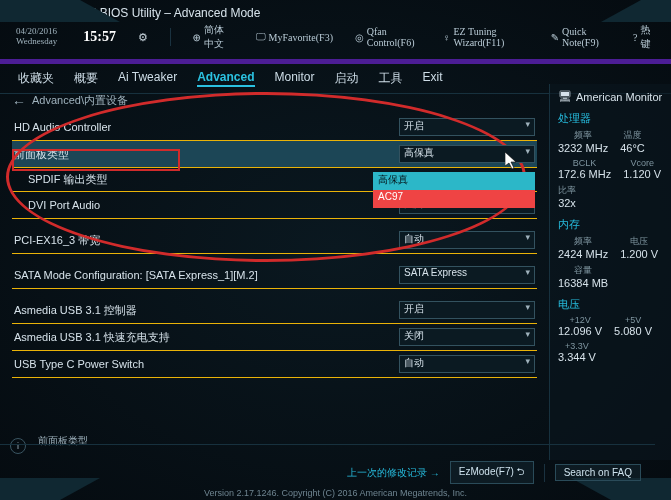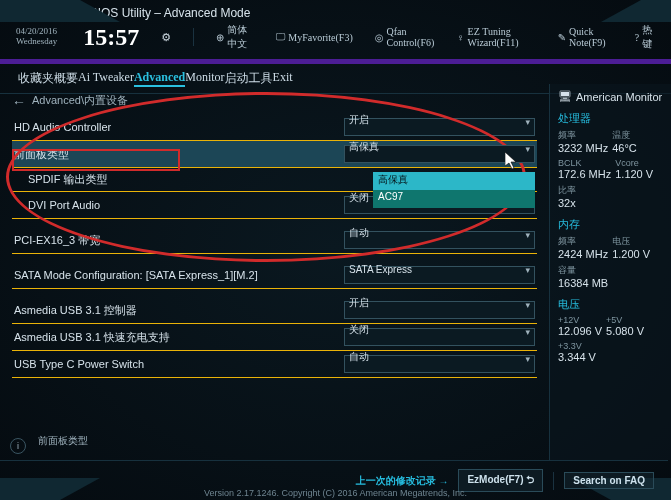--- a/index.html
+++ b/index.html
@@ -15,39 +15,38 @@
   
   .corner {
     position: absolute; pointer-events: none;
   }
   .corner.tl { top:0; left:0; border-bottom:22px solid #102832; border-right:40px solid transparent; width:120px; height:0;}
   .corner.tr { top:0; right:0; border-bottom:22px solid #102832; border-left:40px solid transparent; width:70px; height:0;}
   .corner.br { bottom:0; right:0; border-top:22px solid #102832; border-left:40px solid transparent; width:100px; height:0;}
   .corner.bl { bottom:0; left:0; border-top:22px solid #102832; border-right:40px solid transparent; width:100px; height:0;}
 
   .header {
-    display:flex; align-items:center; padding:4px 16px 0 16px;
+    display:flex; align-items:center; gap:10px; padding:4px 16px 0 16px;
   }
   .brand { font-weight:bold; font-size:15px; letter-spacing:2px; color:#fff;}
   .title { font-size:12px; color:#d6e2ea; }
   .topbar {
     display:flex; align-items:center; gap:22px; padding:2px 16px 8px 16px;
     border-bottom:5px solid #4c1d95;
     font-family:Liberation Serif, serif;
   }
   .datetime { font-size:9px; line-height:1.1; color:#9fb2bd;}
-  .clock { font-size:24px; font-weight:bold; color:#fff; margin-left:4px;}
+  .clock { font-size:14px; font-weight:bold; color:#fff; margin-left:4px;}
   .tool { font-size:10px; color:#b9cbd6; display:flex; align-items:center; gap:3px; cursor:pointer;}
   .hotkey-hot { margin-left:auto; }
   .sep { width:1px; height:18px; background:#1a3240;}
 
   .tabs {
-    display:flex; padding:6px 18px; border-bottom:1px solid #17313e;
+    display:flex; gap:20px; padding:6px 18px; border-bottom:1px solid #17313e;
     font-size:12px;
-    font-family:Liberation Serif, serif;
   }
   .tab { color:#cedde7; cursor:pointer; }
   .tab.active { color:#2bc1e0; font-weight:bold; border-bottom:2px solid #2bc1e0; }
 
   .body {
     display:flex; position:absolute; top:84px; bottom:40px; left:0; right:0;
   }
   .main {
     flex:1; padding:8px 12px; overflow:hidden; position:relative;
   }
@@ -63,58 +62,58 @@
   }
   .setting-row {
     display:flex; align-items:center; justify-content:space-between;
     padding:4px 2px; border-bottom:1px solid #eab308;
     min-height:22px;
   }
   .setting-row.selected { background:#1c4656; }
   .setting-row.indent .label { padding-left:14px; }
   .label { color:#d6e2ea; }
   .dropdown {
-    width:191px; height:18px; background:#0b1a22;
+    width:136px; height:18px; background:#0b1a22;
     border:1px solid #33525f; color:#d6e2ea;
-    display:flex; align-items:flex-end; justify-content:space-between;
-    padding:8px 4px; font-size:10px; cursor:pointer;
+    display:flex; align-items:flex-start; justify-content:space-between;
+    padding:0 4px; font-size:10px; cursor:pointer;
   }
   .dropdown .caret { font-size:9px; color:#9fb2bd;}
   .dropdown.open { z-index:5; position:relative; }
   .dropdown-list {
     position:absolute; right:14px; top:88px; width:162px;
     z-index:6;
   }
-  .opt { height:18px; padding:1px 5px; font-size:10px; color:#fff; background:#0f766e; cursor:pointer;}
+  .opt { height:18px; padding:1px 5px; font-size:10px; color:#fff; background:#ef4444; cursor:pointer;}
   .opt.hi { background:#2cb7c8; color:#041318; }
   .cursor-arrow {
     position:absolute; top:68px; right:30px; z-index:10; pointer-events:none;
   }
   .gap { height:8px; }
   .desc-row { padding:6px 4px; font-size:10px; color:#9fb2bd; }
   .info-icon-wrap { position:absolute; left:10px; bottom:46px;}
   .info-icon {
     width:16px; height:16px; border:1px solid #3a5562; border-radius:50%;
     display:flex; align-items:center; justify-content:center; font-size:9px; color:#9fb2bd;
   }
 
   .sidebar {
     width:122px; background:rgba(10,22,30,.6); border-left:1px solid #17313e;
     padding:6px 8px; font-size:10px;
   }
   .side-title { display:flex; align-items:center; gap:4px; color:#d6e2ea; font-size:11px; margin-bottom:6px;}
   .side-head { color:#26bcde; margin:8px 0 3px; font-size:11px;}
-  .side-grid { display:flex; gap:4px; }
+  .side-grid { display:flex; gap:12px;text-align:center; }
   .side-col .lbl { color:#7e949f; font-size:9px; }
   .side-col .val { color:#d6e2ea; font-size:11px; }
 
   .footer {
-    position:absolute; bottom:0; left:0; right:3px; height:40px;
+    position:absolute; bottom:0; left:0; right:16px; height:56px;
     display:flex; align-items:center; justify-content:flex-end;
-    gap:10px; padding:0 14px; font-size:10px; border-top:1px solid #17313e;font-weight:bold;
+    gap:10px; padding:0 14px; font-size:10px; border-top:1px solid #17313e;
   }
   .foot-btn {
     border:1px solid #2a4b59; padding:2px 8px; color:#cde1ec; cursor:pointer;
     background:rgba(20,40,50,.5);
   }
   .foot-link { color:#26bcde; cursor:pointer; }
   .version {
     position:absolute; bottom:2px; left:50%; transform:translateX(-50%);
     font-size:9px; color:#6e8490;
   }

